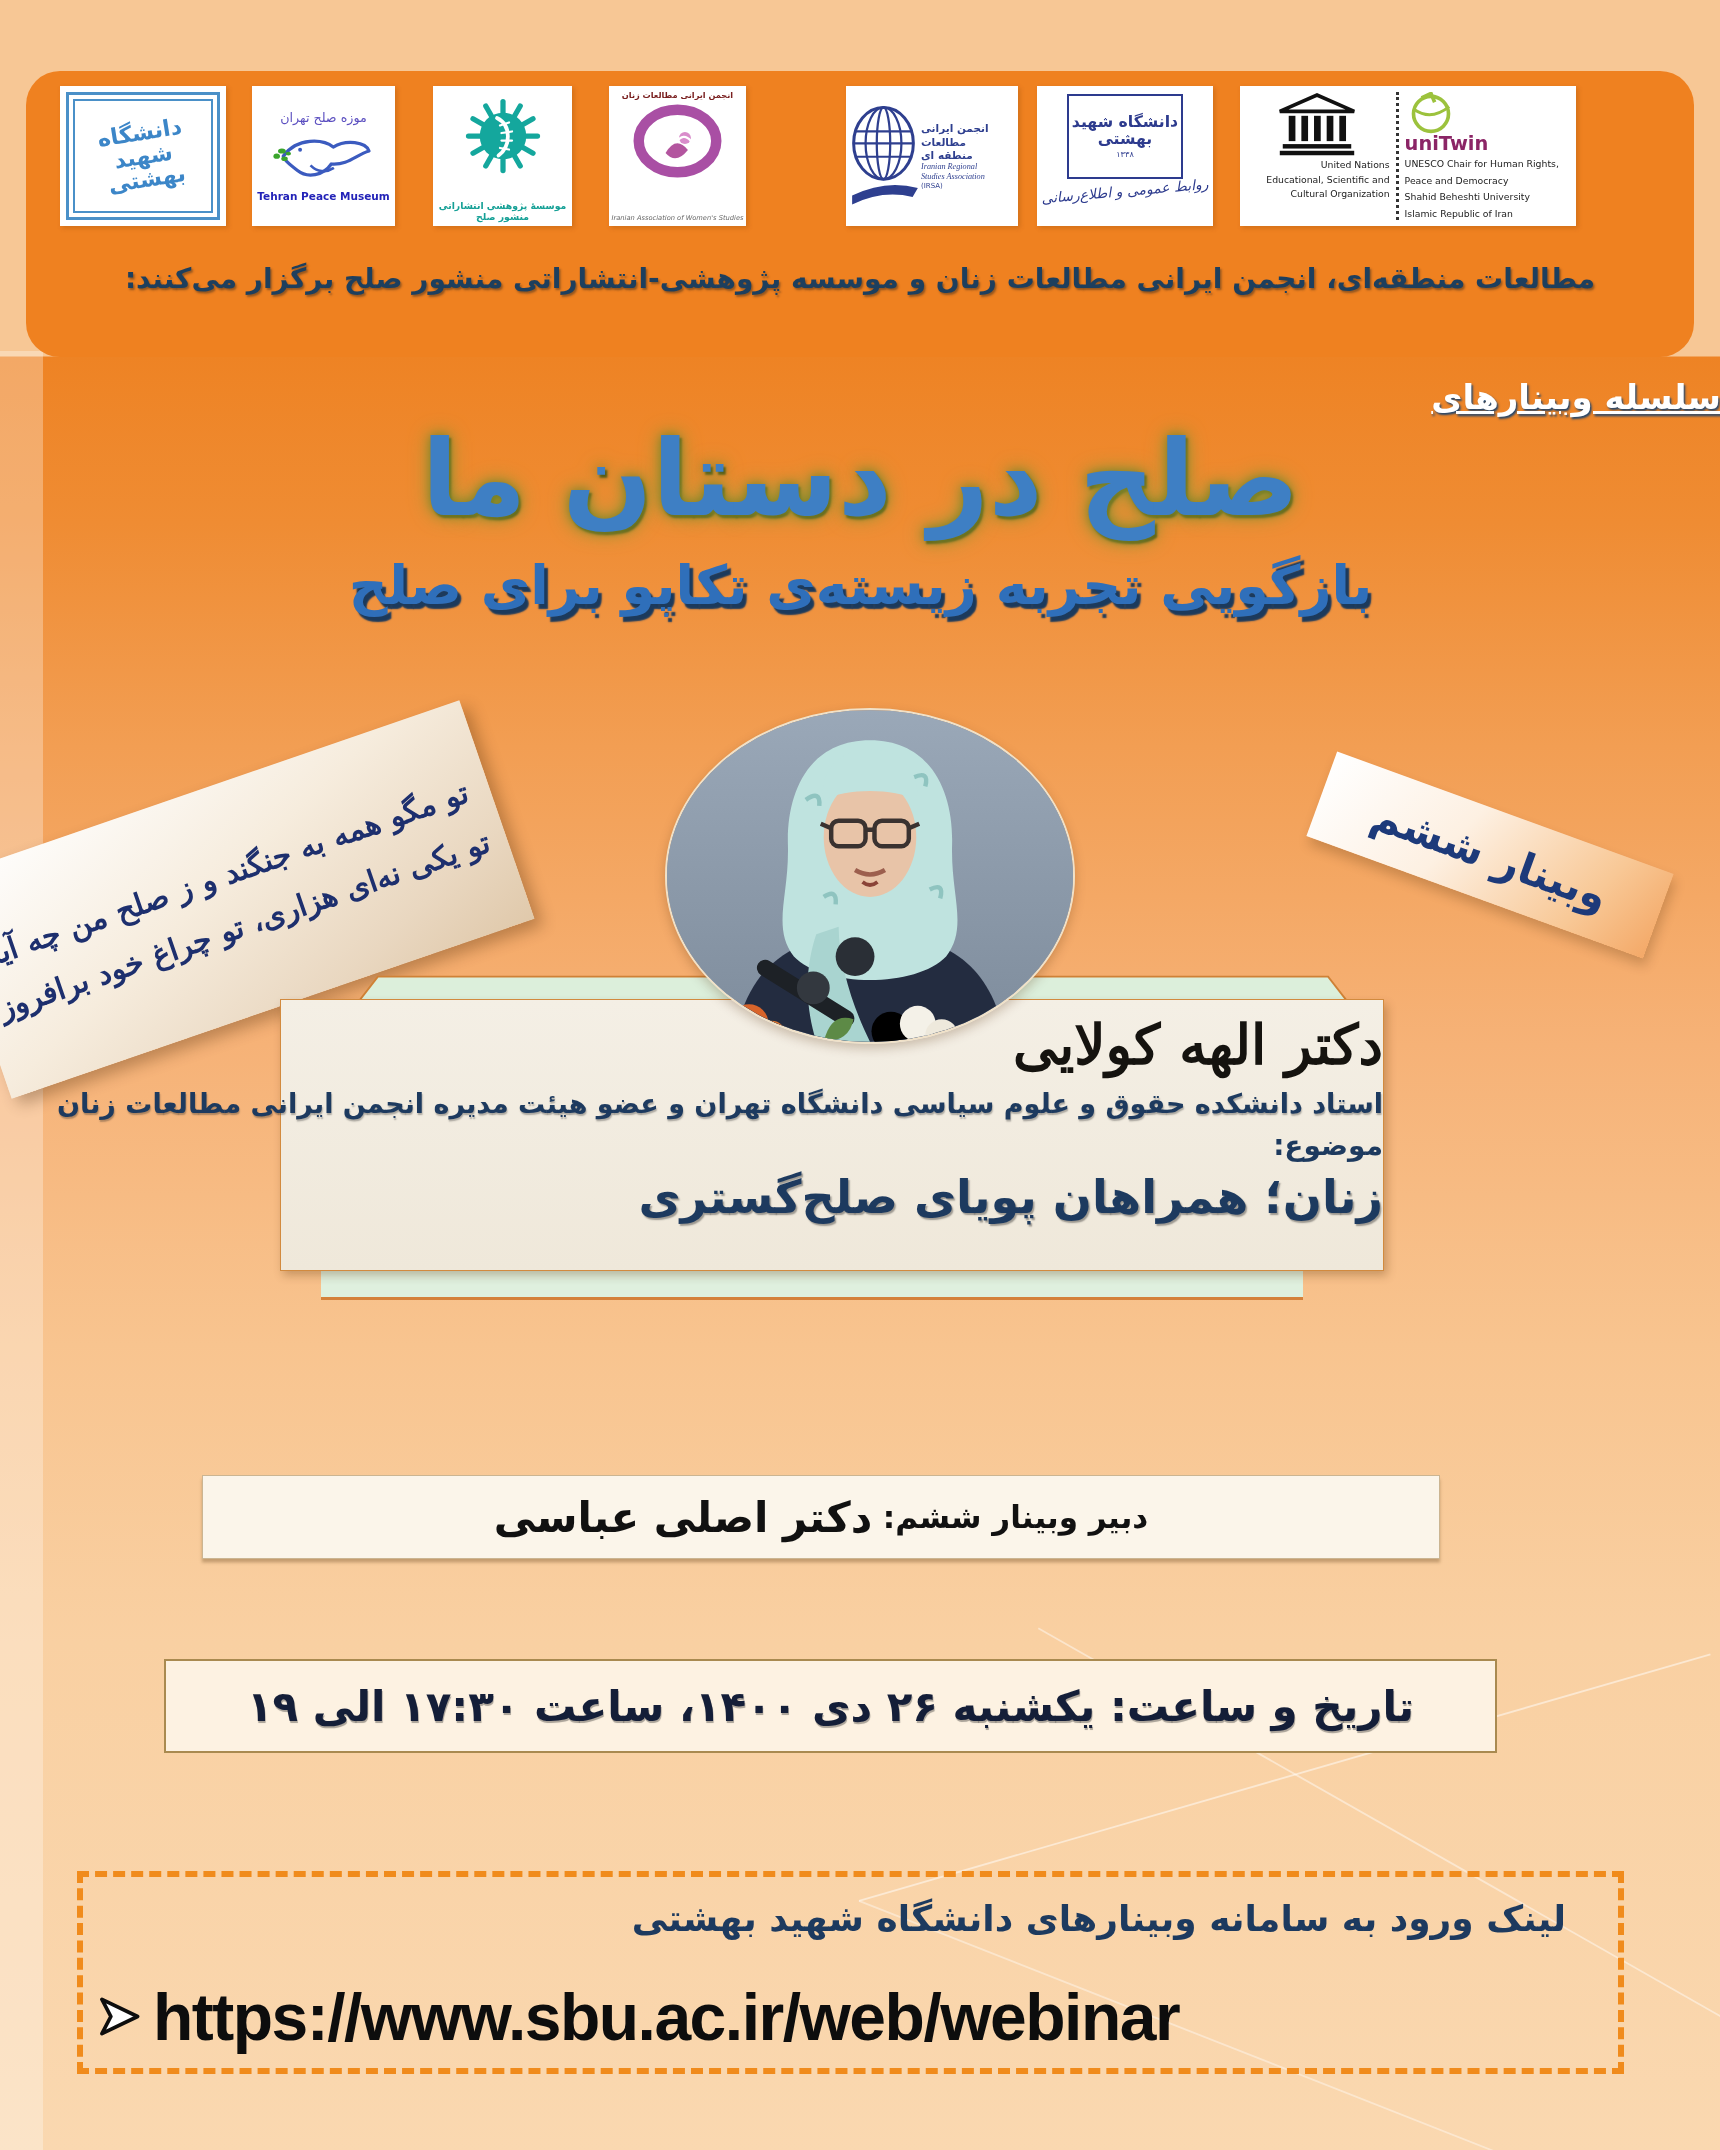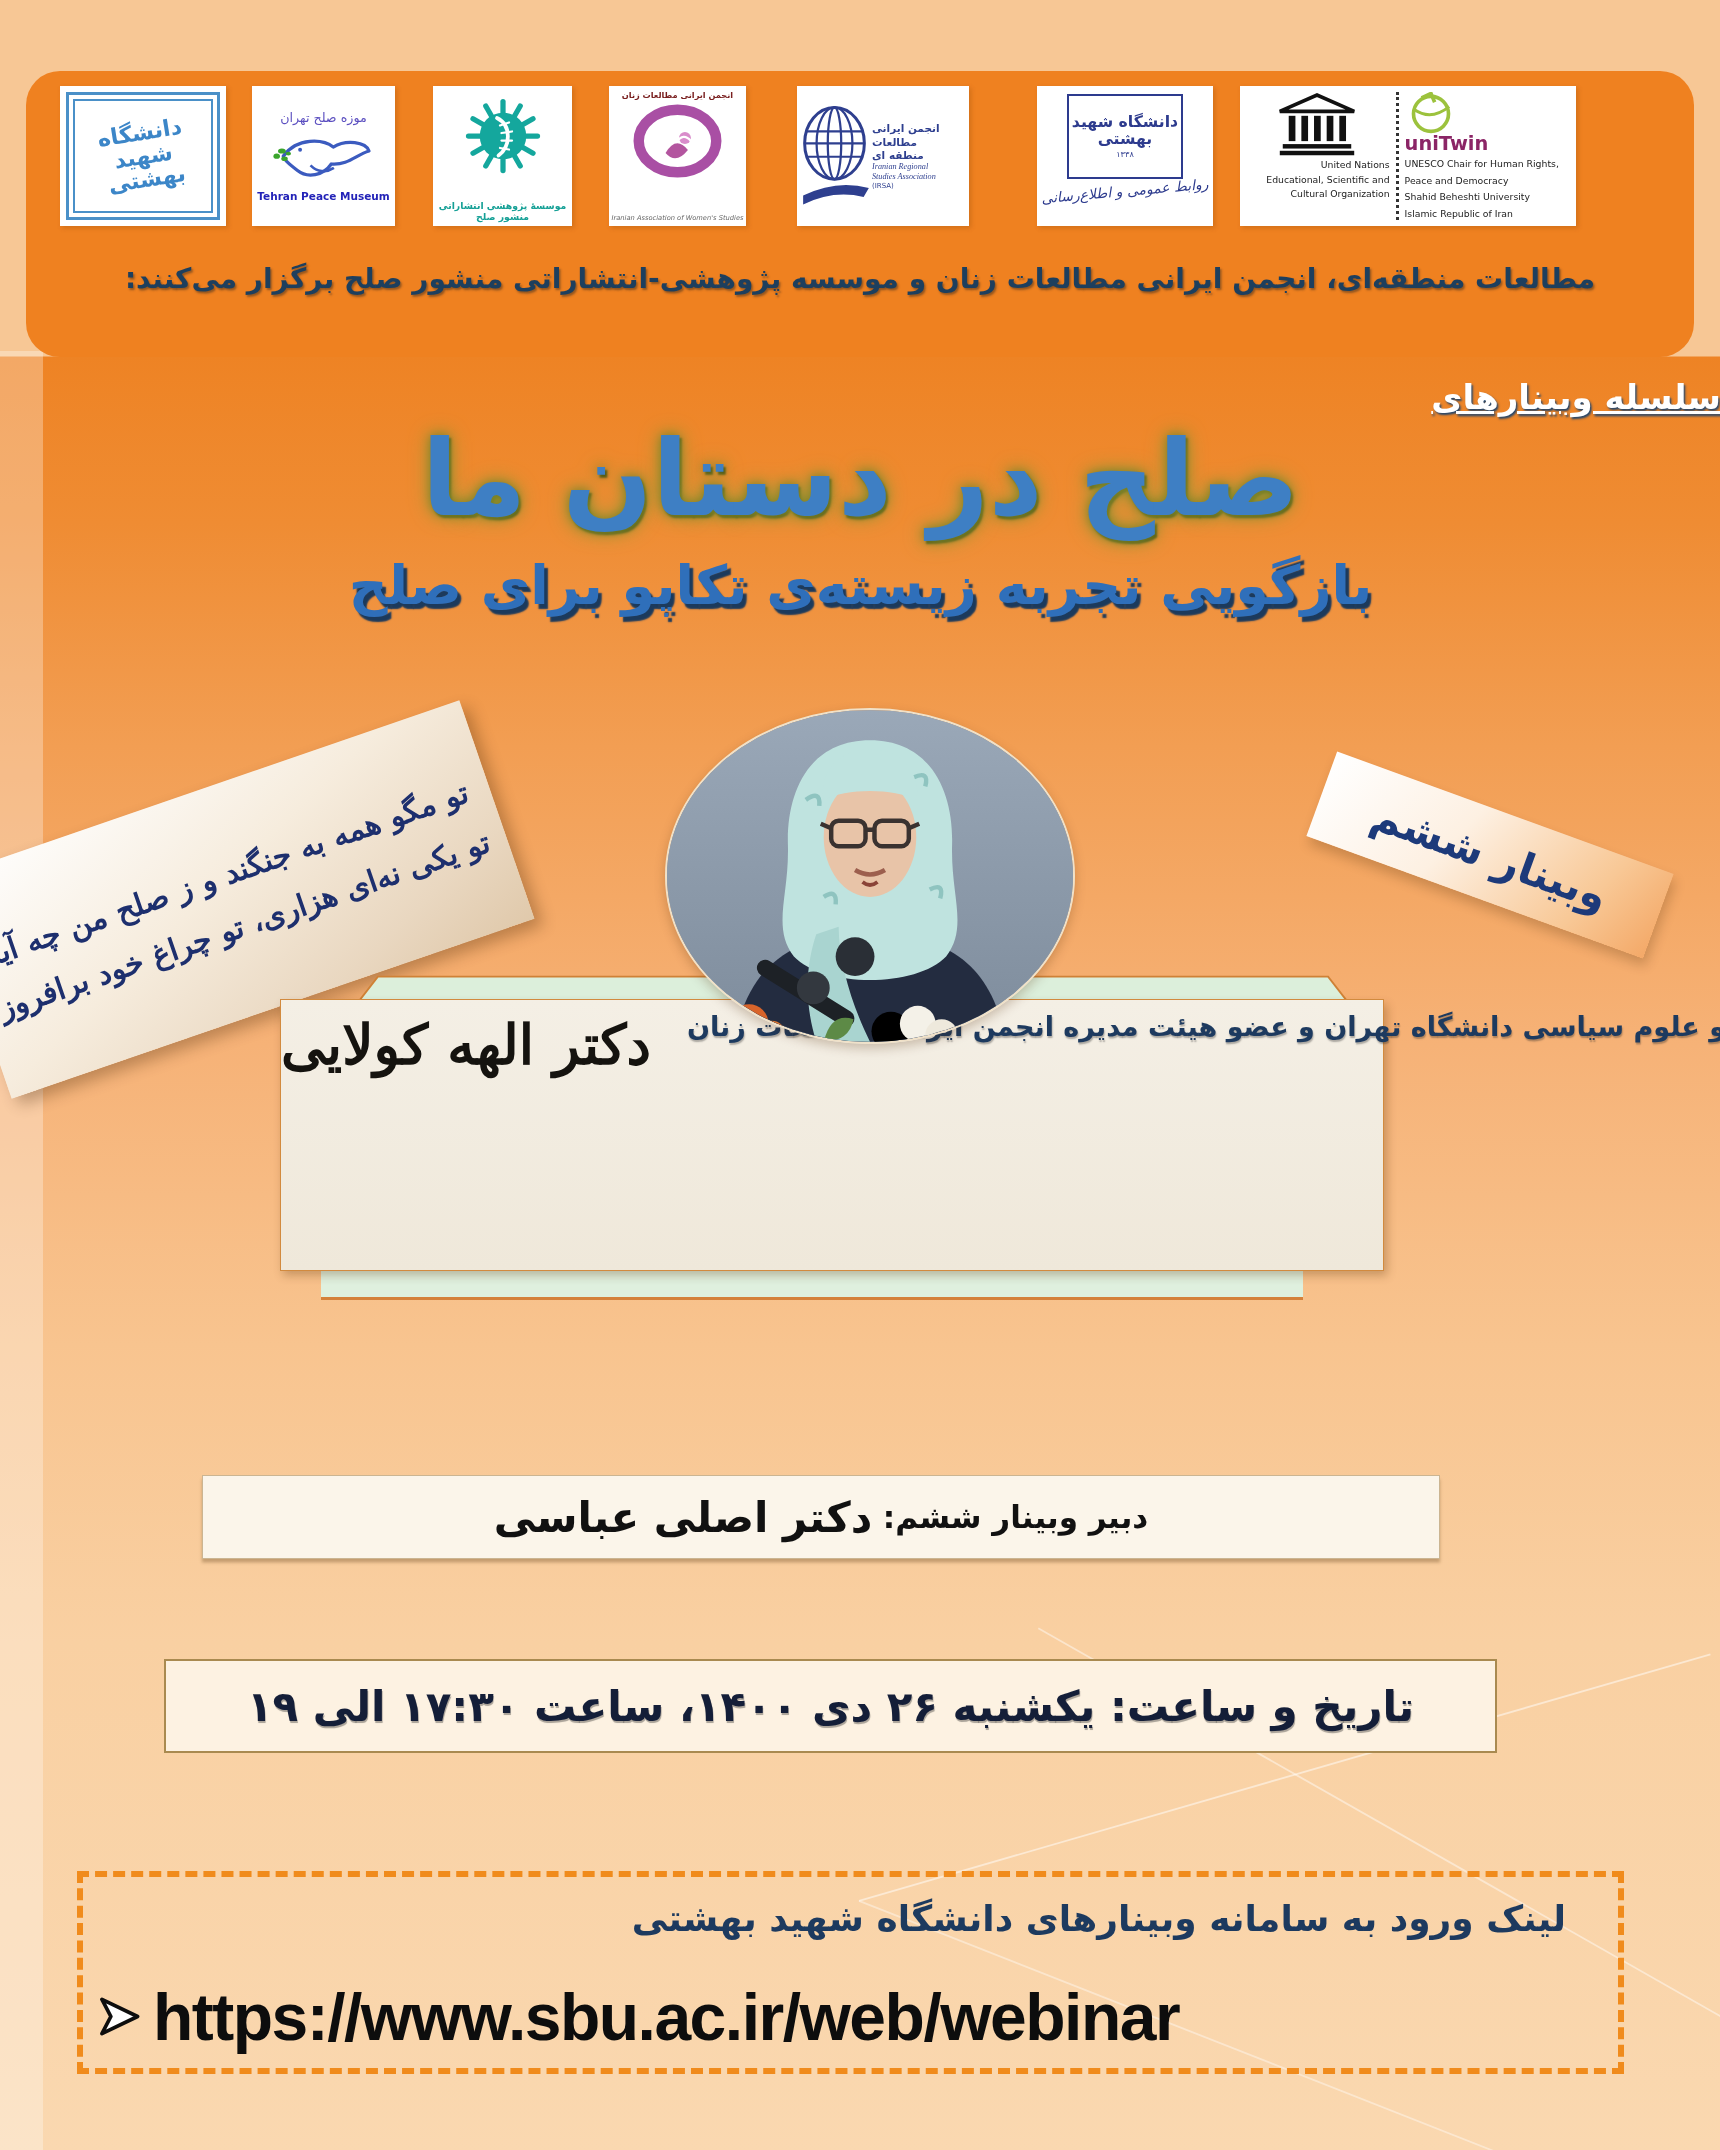--- a/index.html
+++ b/index.html
@@ -13,21 +13,21 @@
       #f8c48f 1344px, #f9d0a2 1643px, #fad8b0 2151px);
   }
   .left-band{position:absolute;left:0;top:351px;width:43px;height:1800px;background:rgba(255,255,255,.30);}
   
   .logo-panel{position:absolute;left:26px;top:71px;width:1668px;height:286px;background:#ef8120;border-radius:34px;}
   .card{position:absolute;top:15px;height:140px;background:#ffffff;box-shadow:1.5px 2.2px 4.5px rgba(120,60,0,.25);overflow:hidden;}
   .c1{left:34px;width:166px;}
   .c2{left:226px;width:143px;}
   .c3{left:407px;width:139px;}
   .c4{left:583px;width:137px;}
-  .c5{left:771px;width:172px;}
+  .c5{left:820px;width:172px;}
   .c6{left:1011px;width:176px;}
   .c7{left:1214px;width:336px;}
   .sbu-frame{position:absolute;inset:6px;border:3px solid #4a90c8;}
   .sbu-frame-inner{position:absolute;inset:3.7px;border:2.2px solid #4a90c8;display:flex;align-items:center;justify-content:center;}
   .sbu-callig{transform:rotate(-9deg);color:#3c86c8;font-weight:bold;font-size:22.4px;line-height:1.05;text-align:center;}
   .pm-col{display:flex;flex-direction:column;align-items:center;height:100%;padding:24px 3px;box-sizing:border-box;}
   .pm-fa{color:#5b4fc0;font-size:12.7px;}
   .pm-en{color:#2323b8;font-weight:bold;font-size:10.5px;margin-top:auto;}
   .charter-col{display:flex;flex-direction:column;align-items:center;height:100%;padding:4.5px 1.5px;box-sizing:border-box;}
   .charter-cap{color:#15a096;font-size:9.3px;font-weight:bold;margin-top:auto;text-align:center;}
@@ -70,21 +70,21 @@
   .ribbon{position:absolute;left:1311px;top:810px;width:358px;height:90px;transform:rotate(20deg);
           background:linear-gradient(115deg,#ffffff 0%,#fdf0e2 40%,#f8c896 78%,#f4a968 100%);
           box-shadow:4.5px 6.7px 12px rgba(60,30,0,.22);
           display:flex;align-items:center;justify-content:center;}
   .ribbon div{color:#1d3a7a;font-weight:bold;font-size:42px;white-space:nowrap;}
   
   .tab-svg{position:absolute;left:351px;top:975px;z-index:1;}
   .speaker-box{position:absolute;left:280px;top:999px;width:1104px;height:272px;z-index:2;
                background:linear-gradient(#f4efe5,#efe8da);border:1.5px solid #d28a3e;box-sizing:border-box;
                box-shadow:3px 5.2px 9px rgba(90,50,10,.30);
-               display:flex;flex-direction:row;align-items:flex-start;}
+               display:flex;flex-direction:column;align-items:flex-end;}
   .sp-name{margin-top:12px;color:#15130f;font-weight:bold;font-size:55px;white-space:nowrap;font-family:"DejaVu Serif",serif;}
   .sp-aff{margin-top:10.5px;color:#1d3a5f;font-weight:bold;font-size:27px;white-space:nowrap;text-shadow:0.7px 1.5px 1.5px rgba(40,40,40,.35);margin-left:36px;}
   .sp-toplabel{margin-top:10.5px;color:#1d3a5f;font-weight:bold;font-size:28px;margin-left:48px;}
   .sp-topic{margin-top:7.5px;color:#1d3a5f;font-weight:bold;font-size:46px;white-space:nowrap;text-shadow:1.5px 2.2px 1.5px rgba(30,30,30,.4);}
   .green-bar{position:absolute;left:321px;top:1270px;width:982px;height:27px;background:#dff0de;border-bottom:3px solid #d4813a;z-index:0;}
   
   .sec-bar{position:absolute;left:202px;top:1475px;width:1236px;height:82px;background:#fbf5ea;border:0.7px solid #cbb592;
            box-shadow:0 3.7px 3px rgba(100,70,30,.35);display:flex;align-items:center;justify-content:center;}
   .sec-bar .pre{color:#111;font-weight:bold;font-size:31px;}
   .sec-bar .nm{color:#111;font-weight:900;font-size:42px;margin-right:10.5px;}

